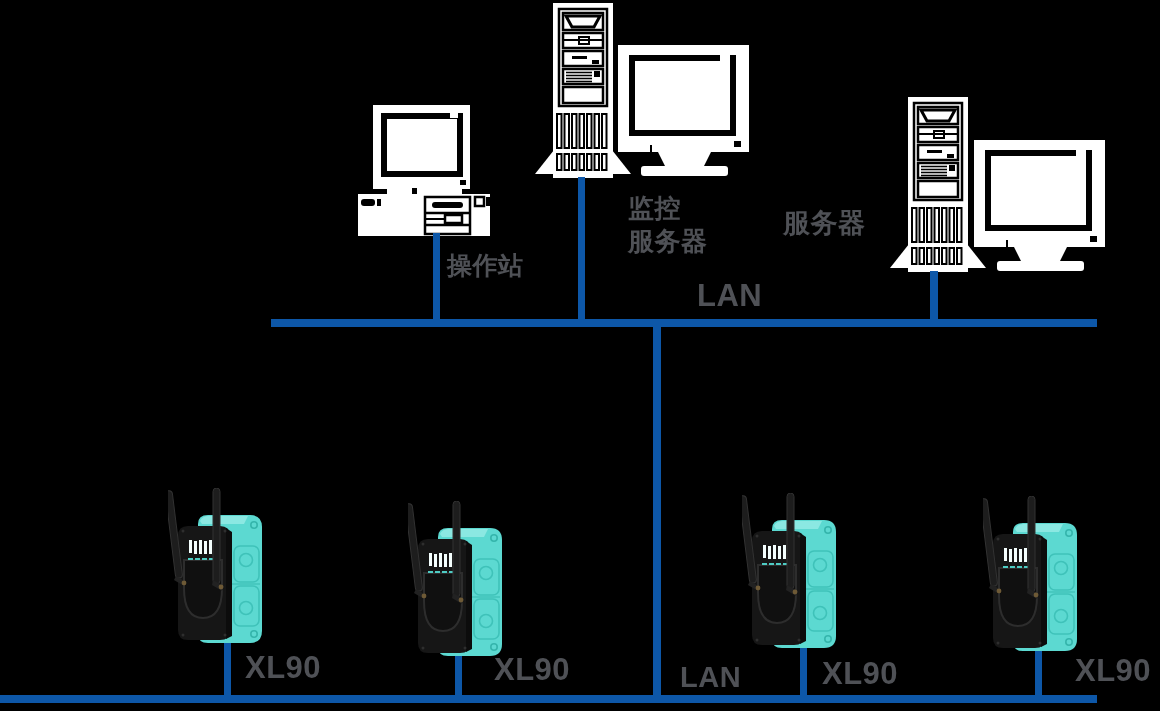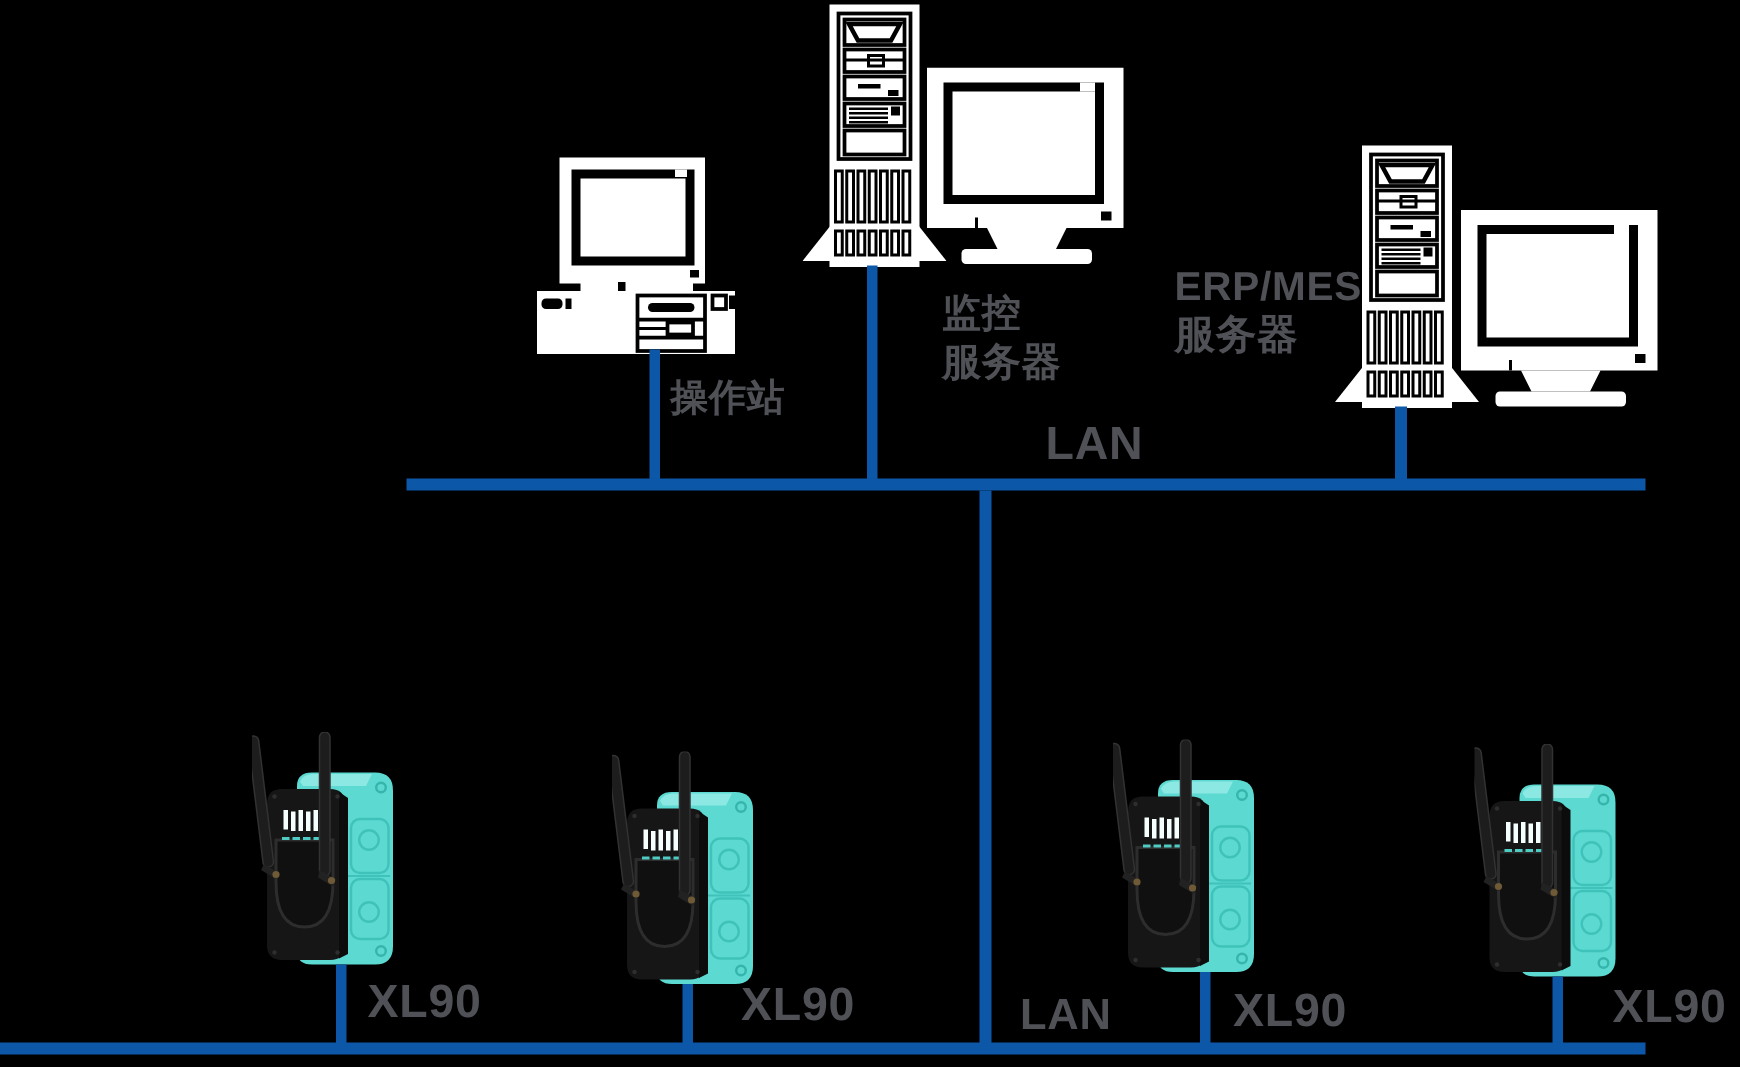--- a/index.html
+++ b/index.html
@@ -143,21 +143,21 @@
     <rect x="0" y="0" width="131" height="107" fill="#fff"></rect>
     <rect x="11" y="10" width="107" height="81" fill="#000"></rect>
     <rect x="17" y="16" width="95" height="69" fill="#fff"></rect>
     <rect x="102" y="10" width="10" height="6" fill="#fff"></rect>
     <rect x="116" y="96" width="7" height="6" fill="#000"></rect>
     <line x1="33" y1="100" x2="33" y2="107" stroke="#000" stroke-width="2"></line>
     <polygon points="40,107 93,107 86,121 47,121" fill="#fff"></polygon>
     <rect x="23" y="121" width="87" height="10" rx="3" fill="#fff"></rect>
   </svg>
   <div class="vline" style="left:930px;top:271px;width:8px;height:50px"></div>
-  <div class="label" style="left:783px;top:175px;font-size:27px;line-height:32px"><span>ERP/MES</span><br><span>服务器</span></div>
+  <div class="label" style="left:783px;top:175px;font-size:27px;line-height:32px"><br><span>服务器</span></div>
 
   <div class="label" style="left:697px;top:277px;font-size:31px">LAN</div>
   <div class="hline" style="left:271px;top:319px;width:826px;height:8px"></div>
   <div class="vline" style="left:653px;top:327px;width:8px;height:371px"></div>
   <div class="hline" style="left:0px;top:695px;width:1097px;height:8px"></div>
   <div class="label" style="left:680px;top:660px;font-size:29px">LAN</div>
 
   <svg class="abs" style="left:168px;top:488px" width="100" height="160" viewBox="0 0 100 160">
     <path d="M30 36 Q30 27 40 27 L82 27 Q94 27 94 39 L94 143 Q94 155 82 155 L40 155 Q30 155 30 146 Z" fill="#5CD9D1"></path>
     <path d="M32 33 Q34 28 41 28 L80 28 L76 36 L34 36 Z" fill="#8BE8E2"></path>

